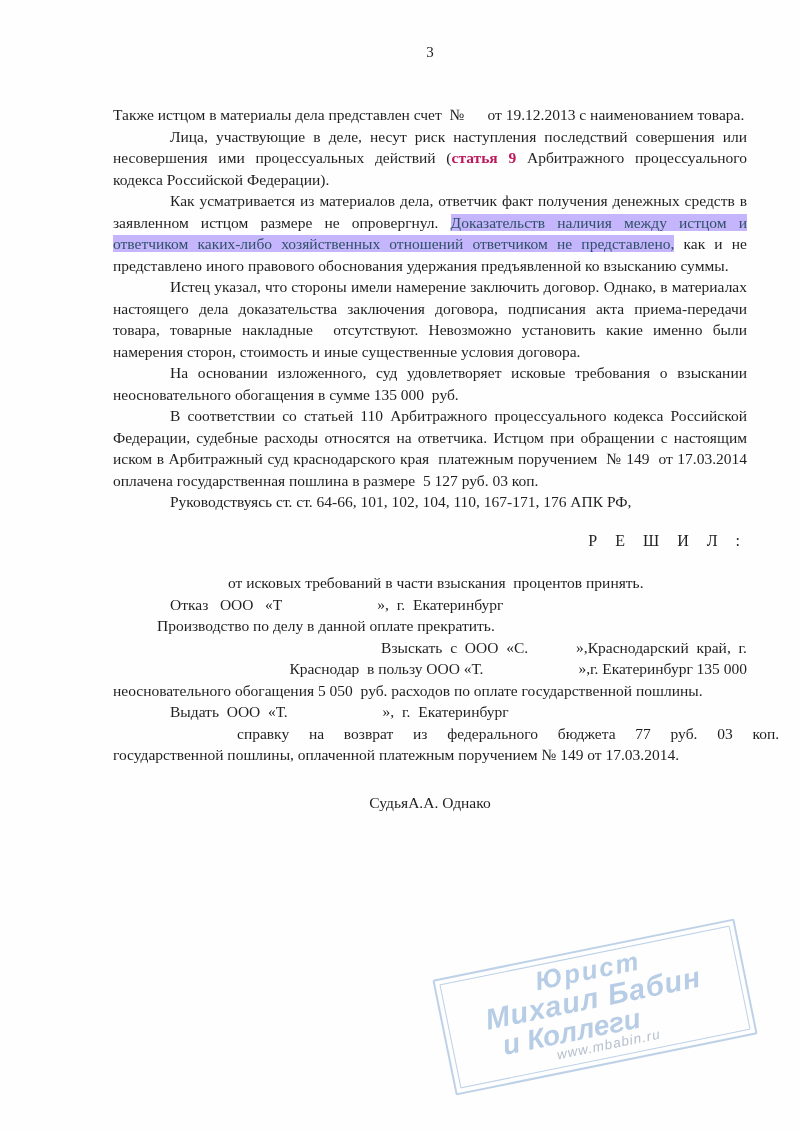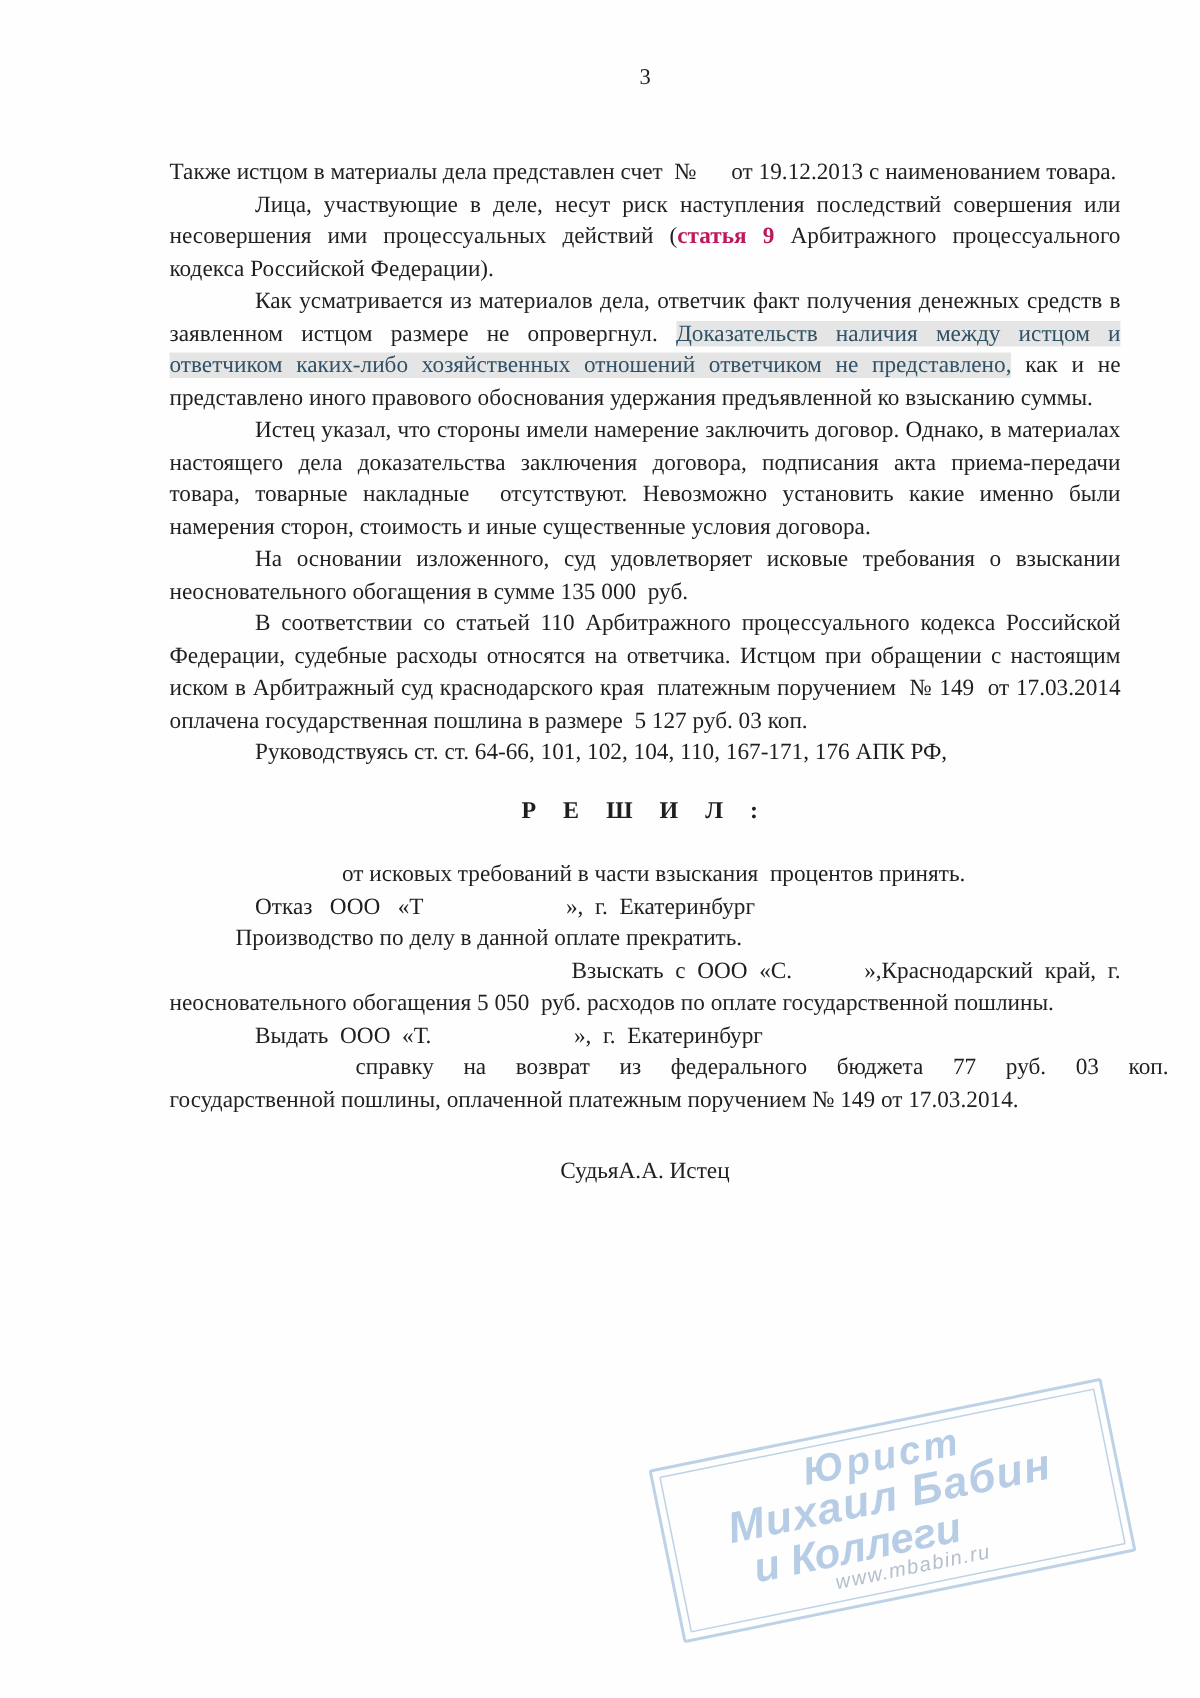--- a/index.html
+++ b/index.html
@@ -12,24 +12,24 @@
     position:absolute; top:44px; left:113px; width:634px;
     text-align:center; font-size:15px;
   }
   .content {
     position:absolute; top:104px; left:113px; width:634px;
     font-size:15.5px; line-height:21.5px; text-align:justify;
   }
   p.para { margin:0; text-indent:57px; }
   p.para.no-indent { text-indent:0; }
   .link { color:#be185d; cursor:pointer;font-weight:bold; }
-  .hl { background:#e5e5e5; color:#2f5166; }
+  .hl { background:#c4b5fd; color:#2f5166; }
   .heading {
-    text-align:center; letter-spacing:7px; font-size:16px;
-    margin:17px 0 21px 0; text-indent:0;font-weight:bold;
+    text-align:right; letter-spacing:7px; font-size:16px;
+    margin:17px 0 21px 0; text-indent:0;
   }
   .rline { line-height:21.5px; white-space:nowrap; }
   .rline.flex { display:flex; justify-content:flex-end; white-space:nowrap; }
   .ind57 { display:inline-block; width:57px; }
   .ml115 { padding-left:115px; }
   .ind44 { text-indent:44px; }
   .ml124 { padding-left:124px; word-spacing:6px; }
   .gap { display:inline-block; }
   .g95 { width:95px; }
   .g48 { width:48px; }
@@ -83,33 +83,37 @@
 
     <div class="rline"><span class="ind57"></span><span>Отказ&nbsp;&nbsp;&nbsp;ООО&nbsp;&nbsp;&nbsp;«Т</span><span class="gap g95"></span><span>»,&nbsp;&nbsp;г.&nbsp;&nbsp;Екатеринбург</span></div>
 
     <div class="rline ind44">Производство по делу в данной оплате прекратить.</div>
 
     <div class="rline flex">
       <span><span class="ind57"></span><span>Взыскать&nbsp; с&nbsp; ООО&nbsp; «С.</span><span class="gap g48"></span><span>»,</span></span>
       <span>Краснодарский&nbsp; край,&nbsp; г.</span>
     </div>
 
+    <div class="rline flex">
+      <span><span>Краснодар&nbsp; в пользу ООО «Т.</span><span class="gap g95"></span><span>»,</span></span>
+      <span>г. Екатеринбург 135 000</span>
+    </div>
 
     <div class="rline">неосновательного обогащения 5 050&nbsp; руб. расходов по оплате государственной пошлины.</div>
 
     <div class="rline"><span class="ind57"></span><span>Выдать&nbsp;&nbsp;ООО&nbsp;&nbsp;«Т.</span><span class="gap g95"></span><span>»,&nbsp; г.&nbsp; Екатеринбург</span></div>
 
     <div class="rline ml124">справку&nbsp; на&nbsp; возврат&nbsp; из&nbsp; федерального&nbsp; бюджета&nbsp; 77&nbsp; руб.&nbsp; 03&nbsp; коп.</div>
 
     <div class="rline">государственной пошлины, оплаченной платежным поручением № 149 от 17.03.2014.</div>
 
 
     <div class="sig-row">
       <span>Судья</span>
-      <span>А.А. Истец</span>
+      <span>А.А. Однако</span>
     </div>
 
   </div>
 
   <div class="stamp">
     <div class="stamp-inner">
       <div class="stamp-l1">Юрист</div>
       <div class="stamp-l2">Михаил Бабин</div>
       <div class="stamp-l3">и Коллеги</div>
       <div class="stamp-url">www.mbabin.ru</div>

